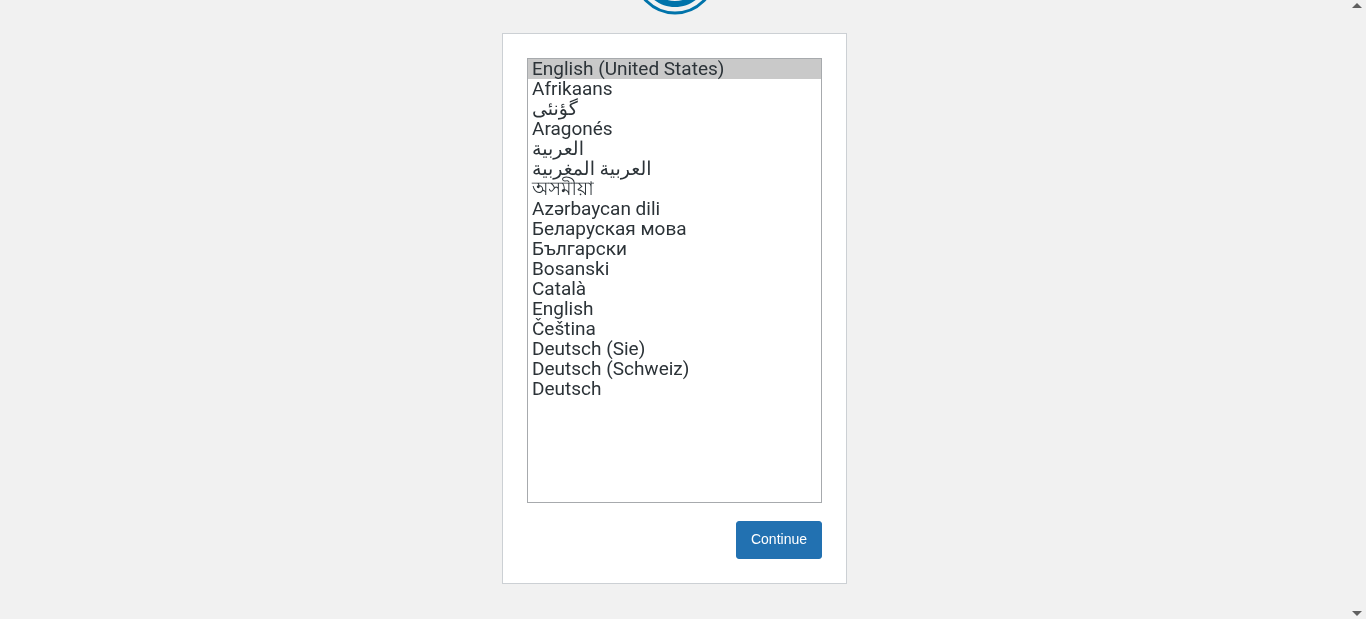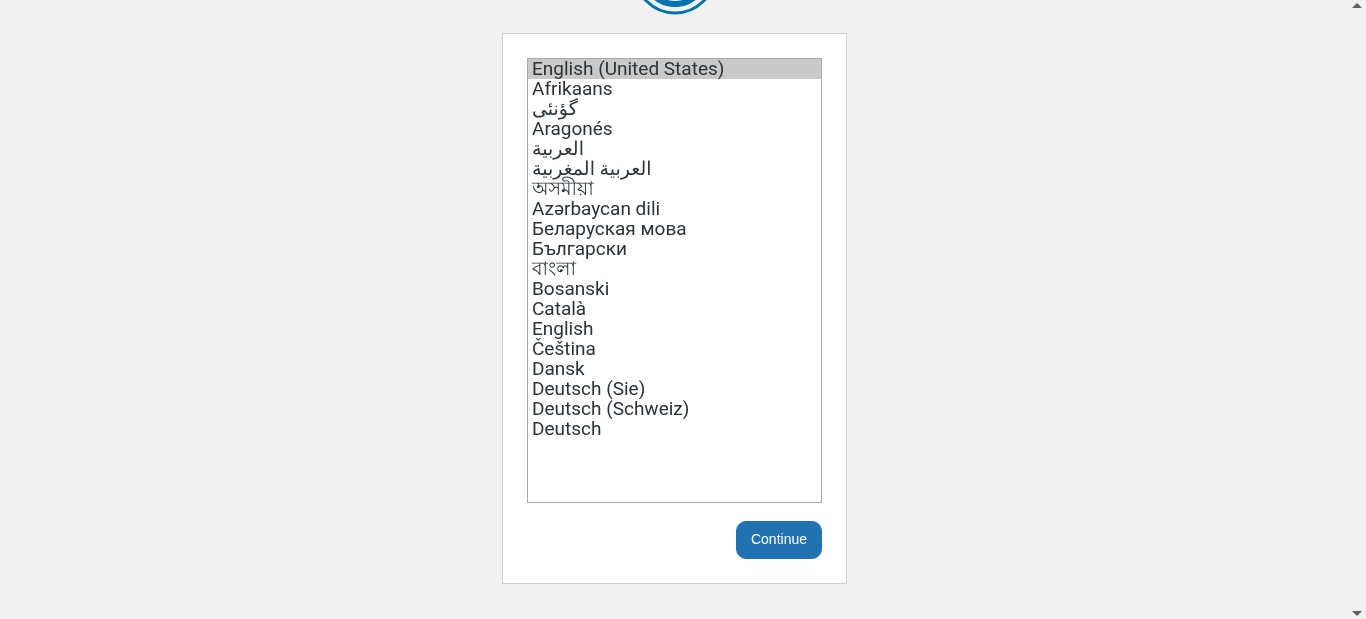--- a/index.html
+++ b/index.html
@@ -127,21 +127,21 @@
     .button-row {
       text-align: right;
       margin-top: 18px;
     }
     .continue-btn {
       background: #2271b1;
       border: 1px solid #2271b1;
       color: #fff;
       font-size: 14px;
       padding: 8px 14px;
-      border-radius: 10px;
+      border-radius: 3px;
       cursor: pointer;
       min-height: 32px;
       line-height: 1.4;
     }
     .select-wrap {
       position: relative;
     }
   </style>
 </head>
 <body>
@@ -166,26 +166,24 @@
         <div class="lang-option selected" role="option">English (United States)</div>
             <div class="lang-option" role="option">Afrikaans</div>
             <div class="lang-option" role="option">گؤنئی</div>
             <div class="lang-option" role="option">Aragonés</div>
             <div class="lang-option" role="option">العربية</div>
             <div class="lang-option" role="option">العربية المغربية</div>
             <div class="lang-option" role="option">অসমীয়া</div>
             <div class="lang-option" role="option">Azərbaycan dili</div>
             <div class="lang-option" role="option">Беларуская мова</div>
             <div class="lang-option" role="option">Български</div>
-            <div class="lang-option" role="option">বাংলা</div>
             <div class="lang-option" role="option">Bosanski</div>
             <div class="lang-option" role="option">Català</div>
             <div class="lang-option" role="option">English</div>
             <div class="lang-option" role="option">Čeština</div>
-            <div class="lang-option" role="option">Dansk</div>
             <div class="lang-option" role="option">Deutsch (Sie)</div>
             <div class="lang-option" role="option">Deutsch (Schweiz)</div>
             <div class="lang-option" role="option">Deutsch</div>
           </div>
       </div>
       <div class="button-row">
         <button type="button" class="continue-btn">Continue</button>
       </div>
     </form>
   </div>

